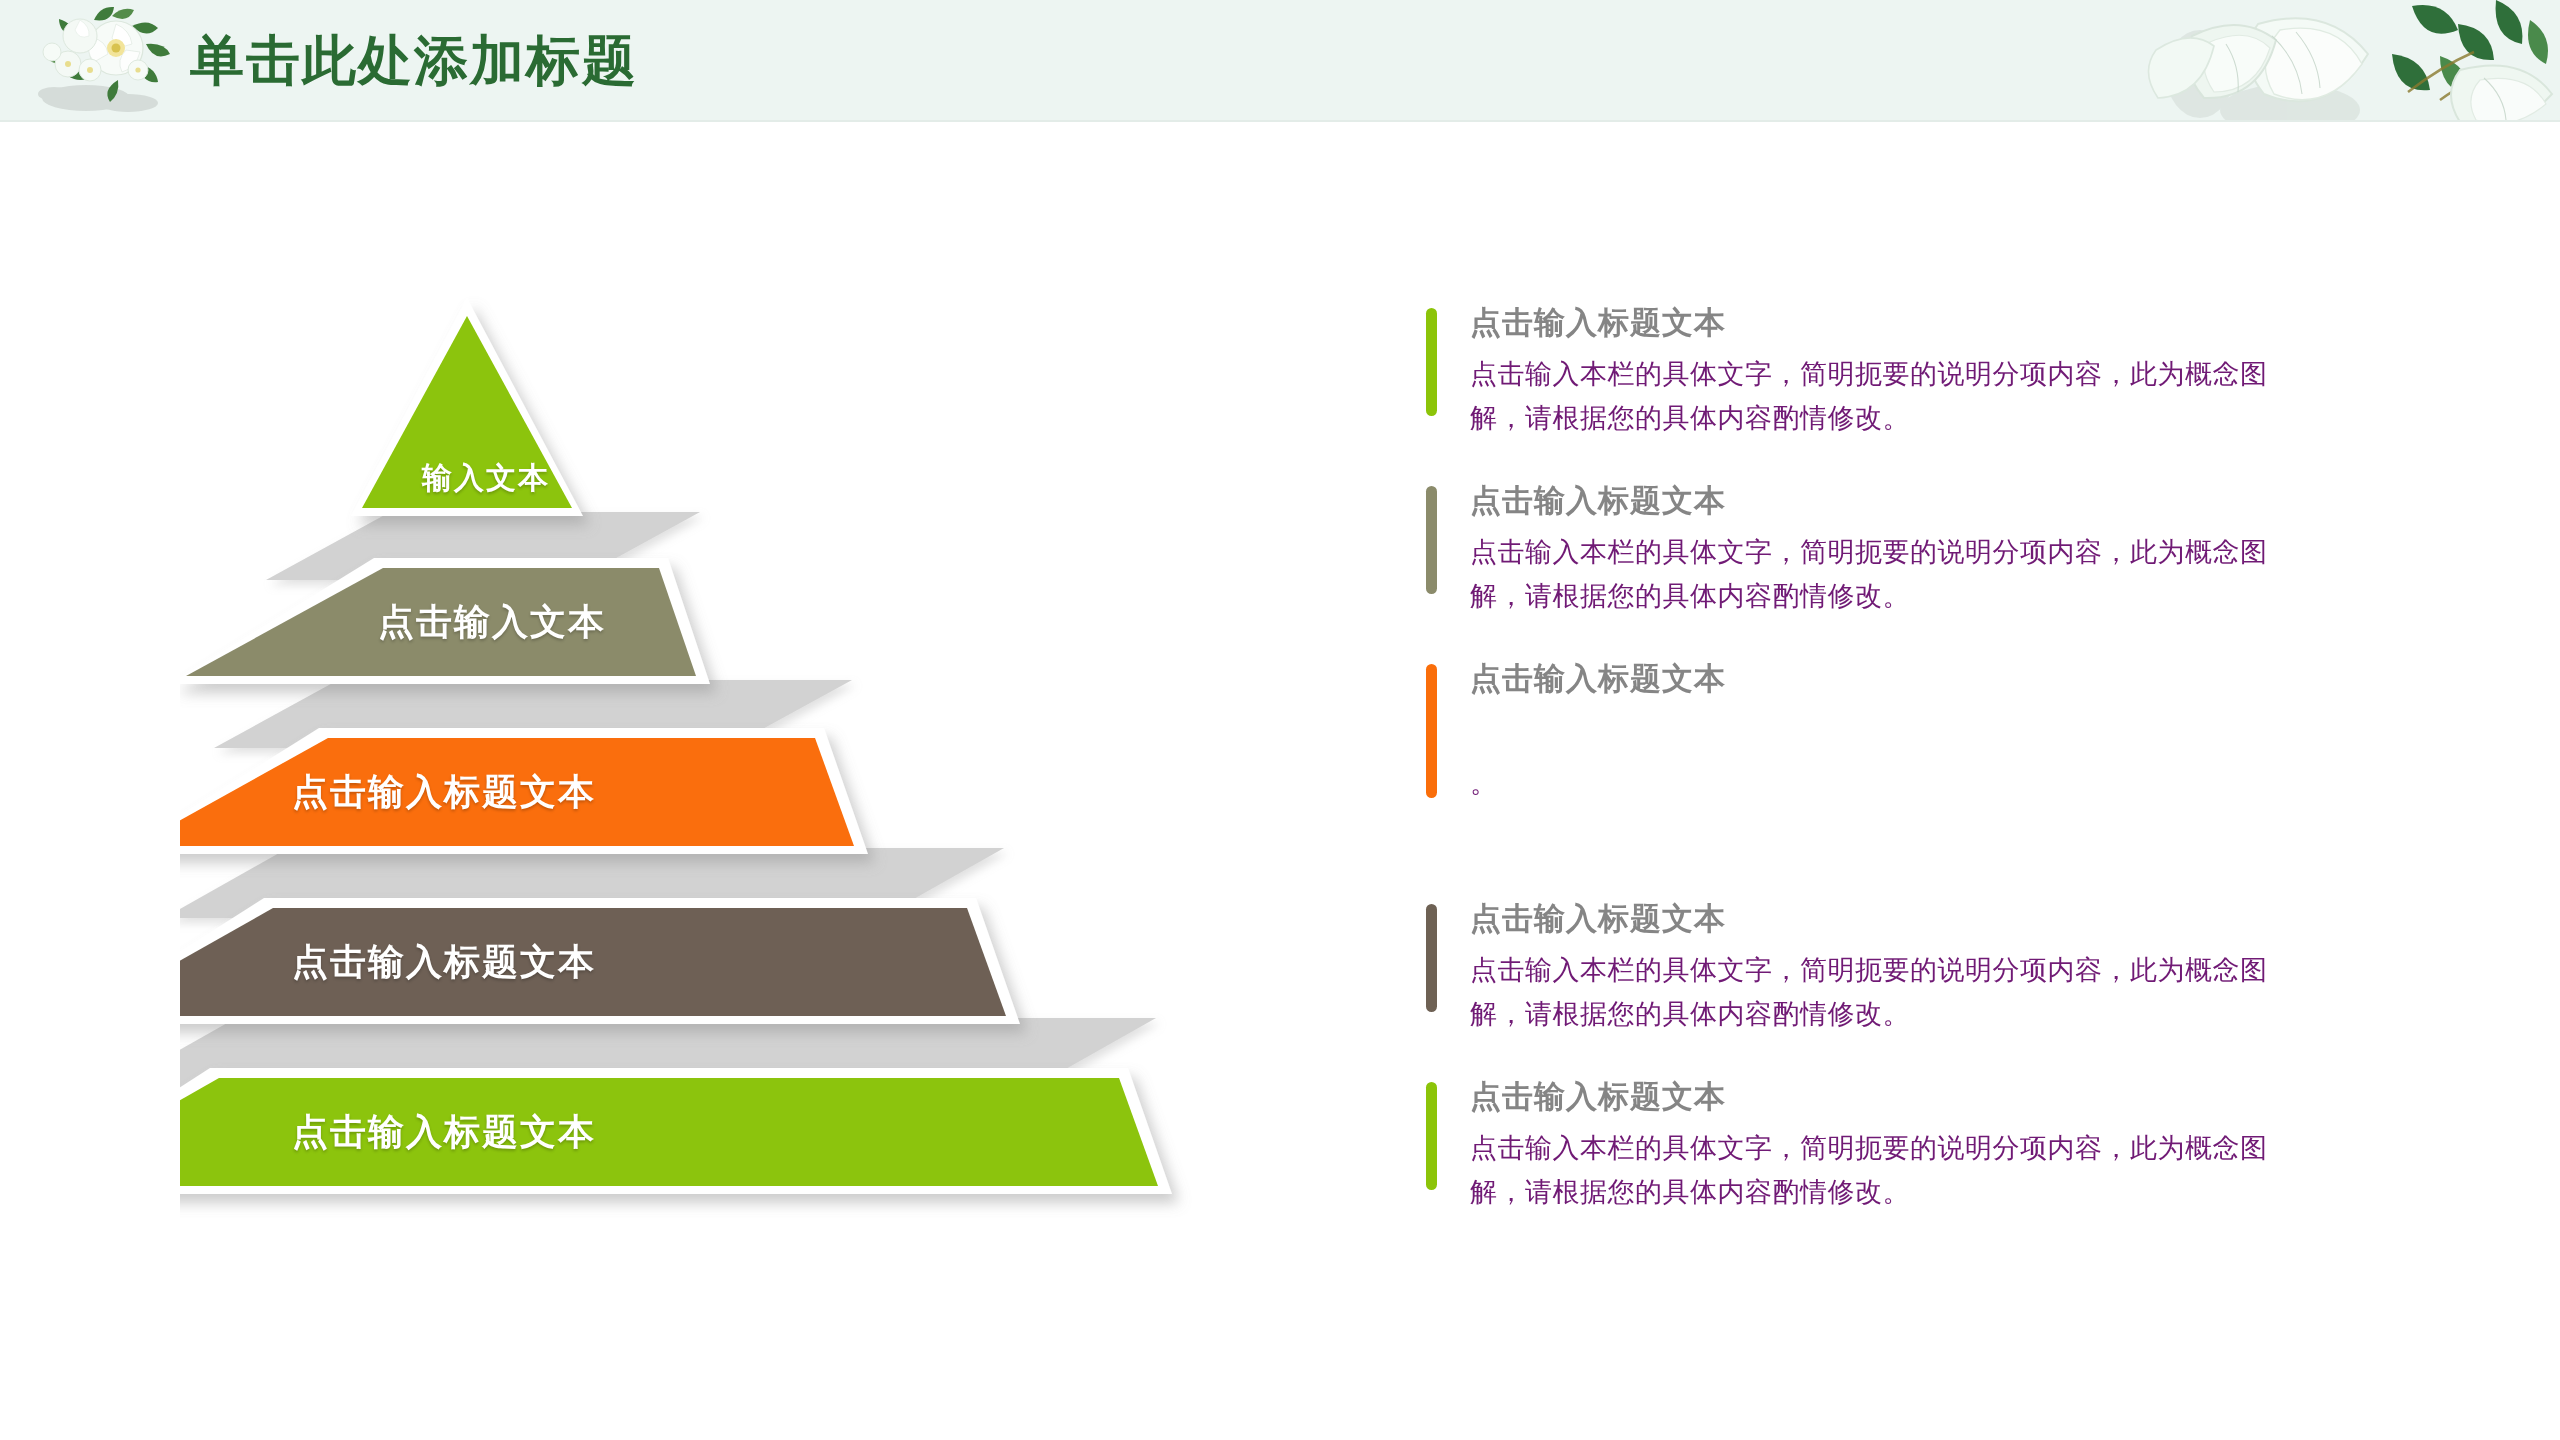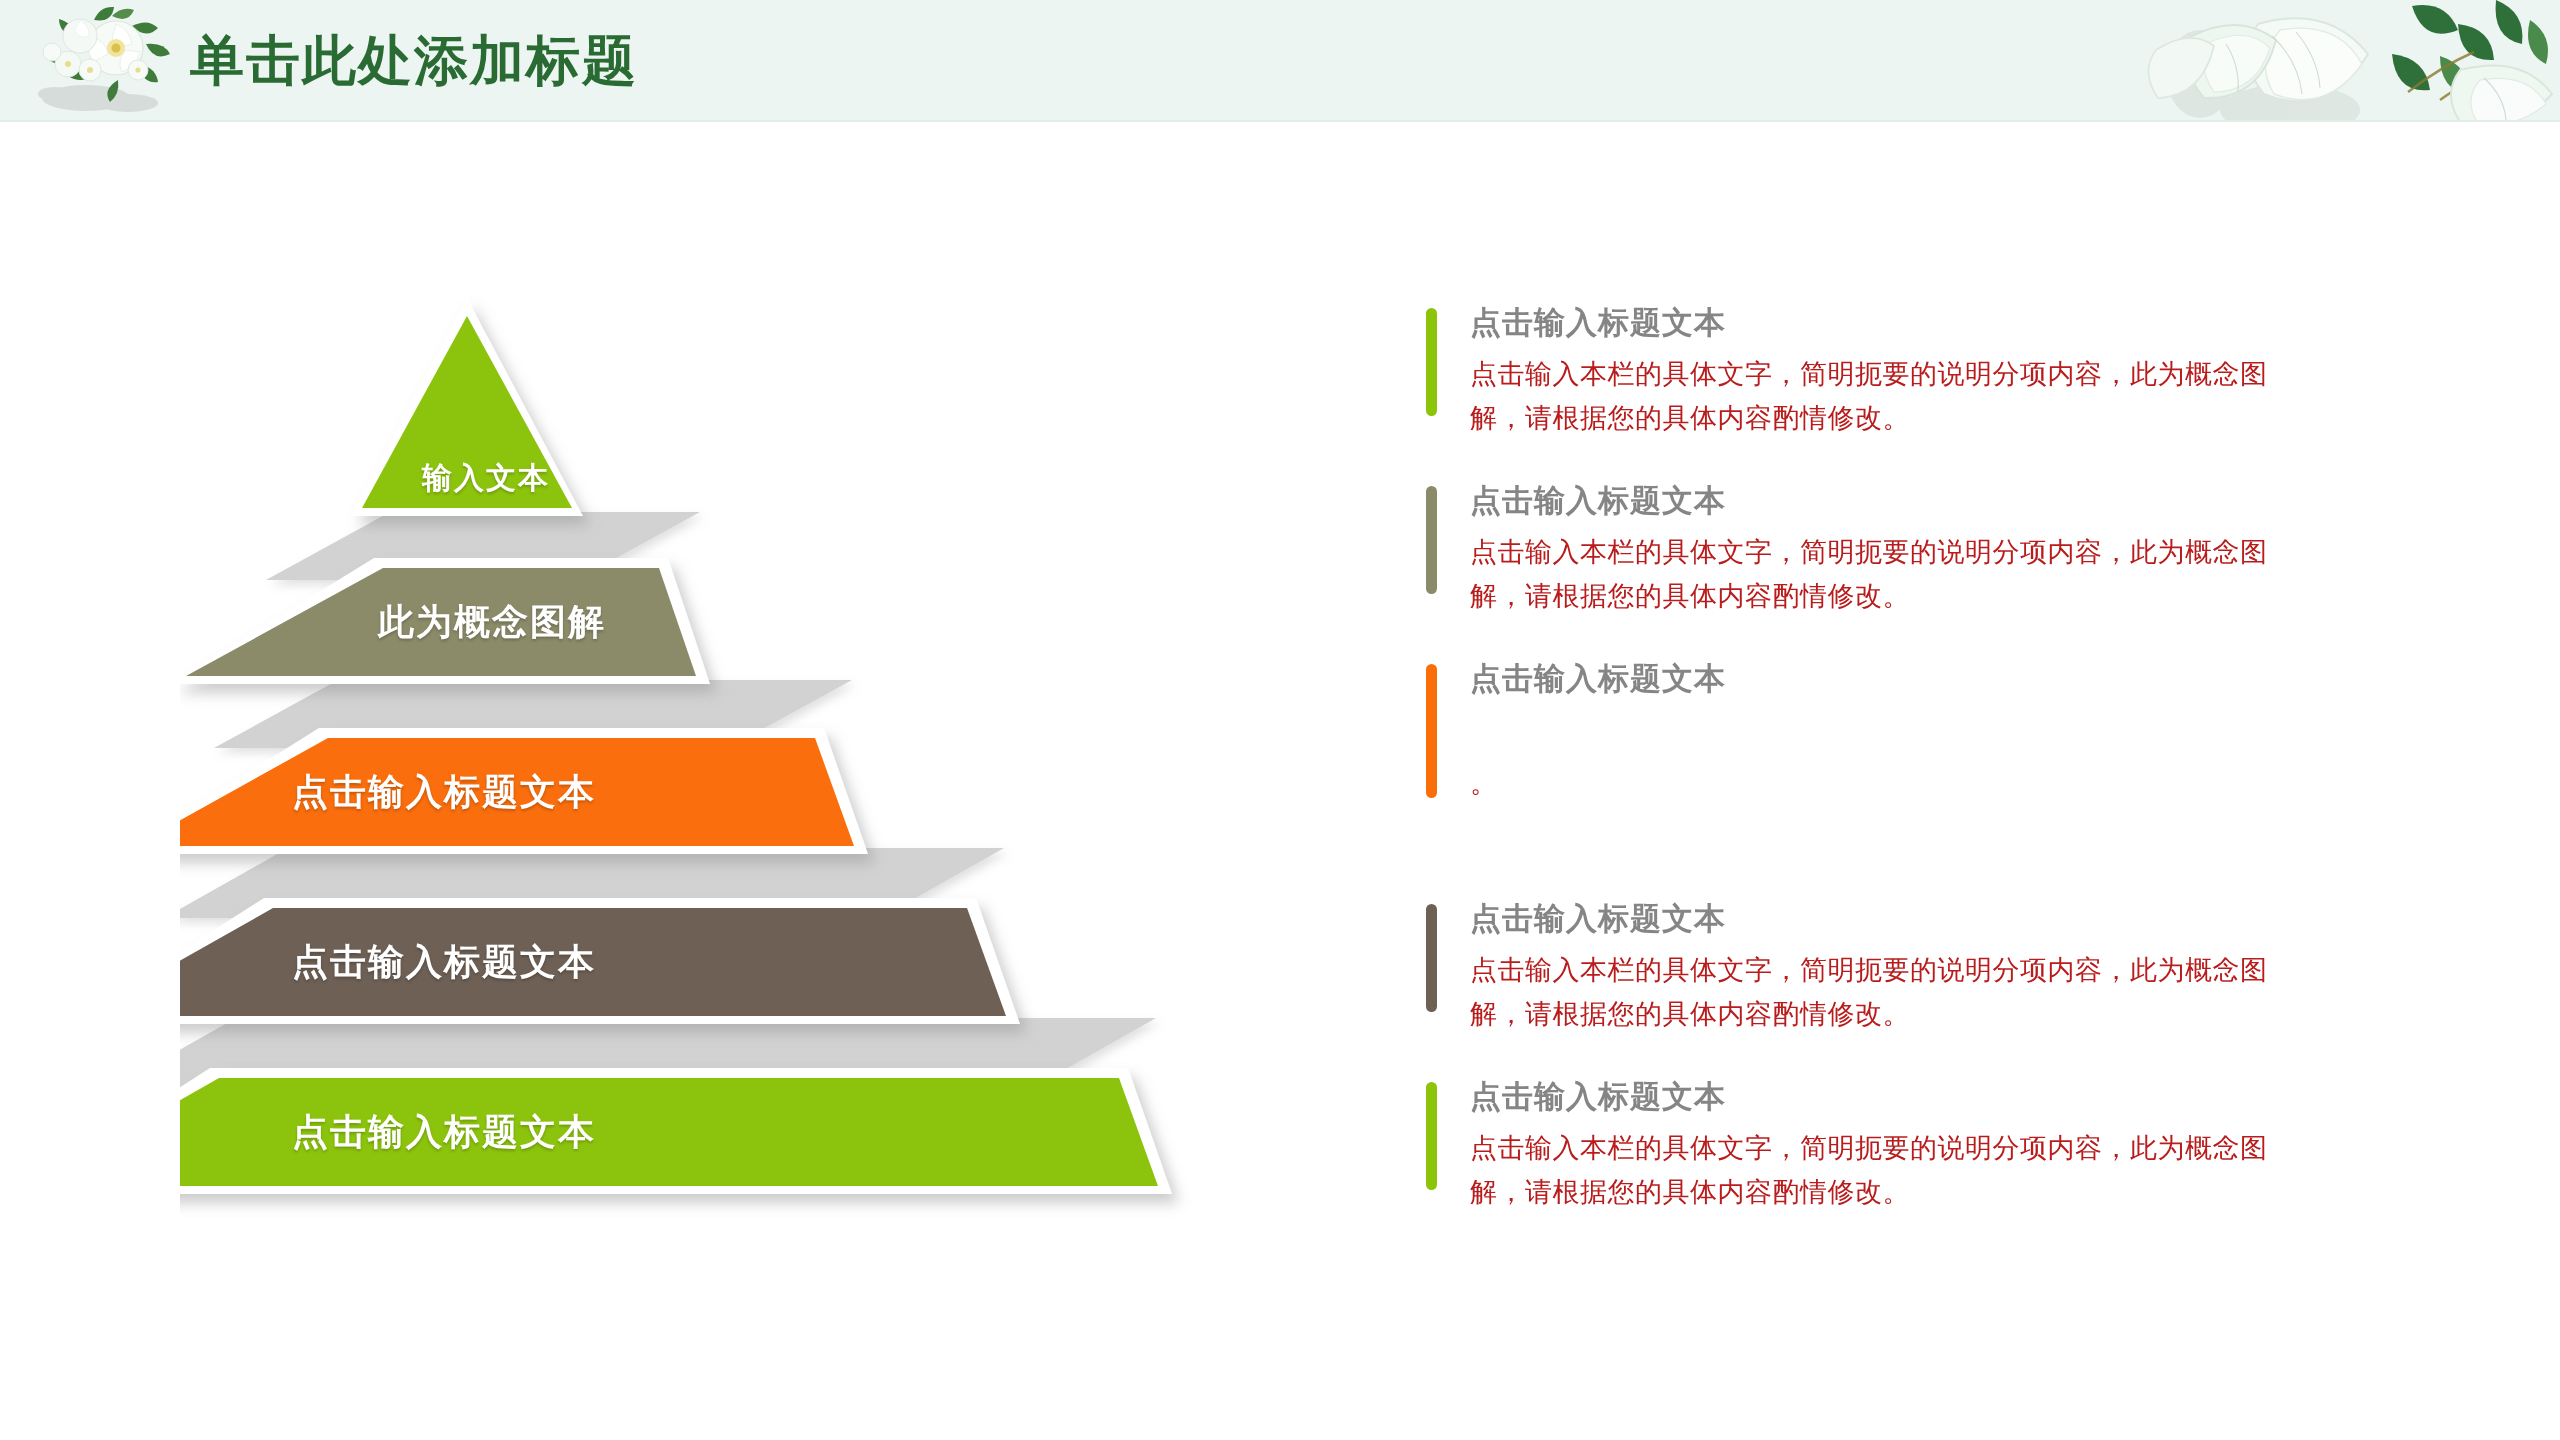--- a/index.html
+++ b/index.html
@@ -119,21 +119,21 @@
   .item-title {
     font-size: 31px;
     font-weight: bold;
     color: #858585;
     line-height: 46px;
     letter-spacing: 1px;
     margin: 0 0 6px 0;
   }
   .item-desc {
     font-size: 27px;
-    color: #b91c1c;
+    color: #701a75;
     line-height: 44px;
     letter-spacing: 0.5px;
     margin: 0;
     max-width: 830px;
   }
   .item-desc.empty-body {
     min-height: 104px;
     line-height: 150px;
   }
 </style>
@@ -273,21 +273,21 @@
         <path d="M93 628 L787 628 L826 736 L-98 736 Z" fill="#6e6154"></path>
       </g>
 
       <g filter="url(#tierShadow)">
         <path d="M30 788 L948 788 L992 914 L-166 914 Z" fill="#ffffff"></path>
         <path d="M39 798 L939 798 L978 906 L-150 906 Z" fill="#8cc409"></path>
       </g>
     </svg>
 
     <div class="tier-label" style="left:242px; top:178px; font-size:30px;">输入文本</div>
-    <div class="tier-label" style="left:198px; top:318px; font-size:36px;">此为概念图解</div>
+    <div class="tier-label" style="left:198px; top:318px; font-size:36px;">点击输入文本</div>
     <div class="tier-label" style="left:112px; top:488px; font-size:36px;">点击输入标题文本</div>
     <div class="tier-label" style="left:112px; top:658px; font-size:36px;">点击输入标题文本</div>
     <div class="tier-label" style="left:112px; top:828px; font-size:36px;">点击输入标题文本</div>
   </div>
 
   <div id="text-list">
 
     <div class="list-item">
       <span class="item-bar" style="background:#8cc409; height:108px;"></span>
       <p class="item-title">点击输入标题文本</p>

